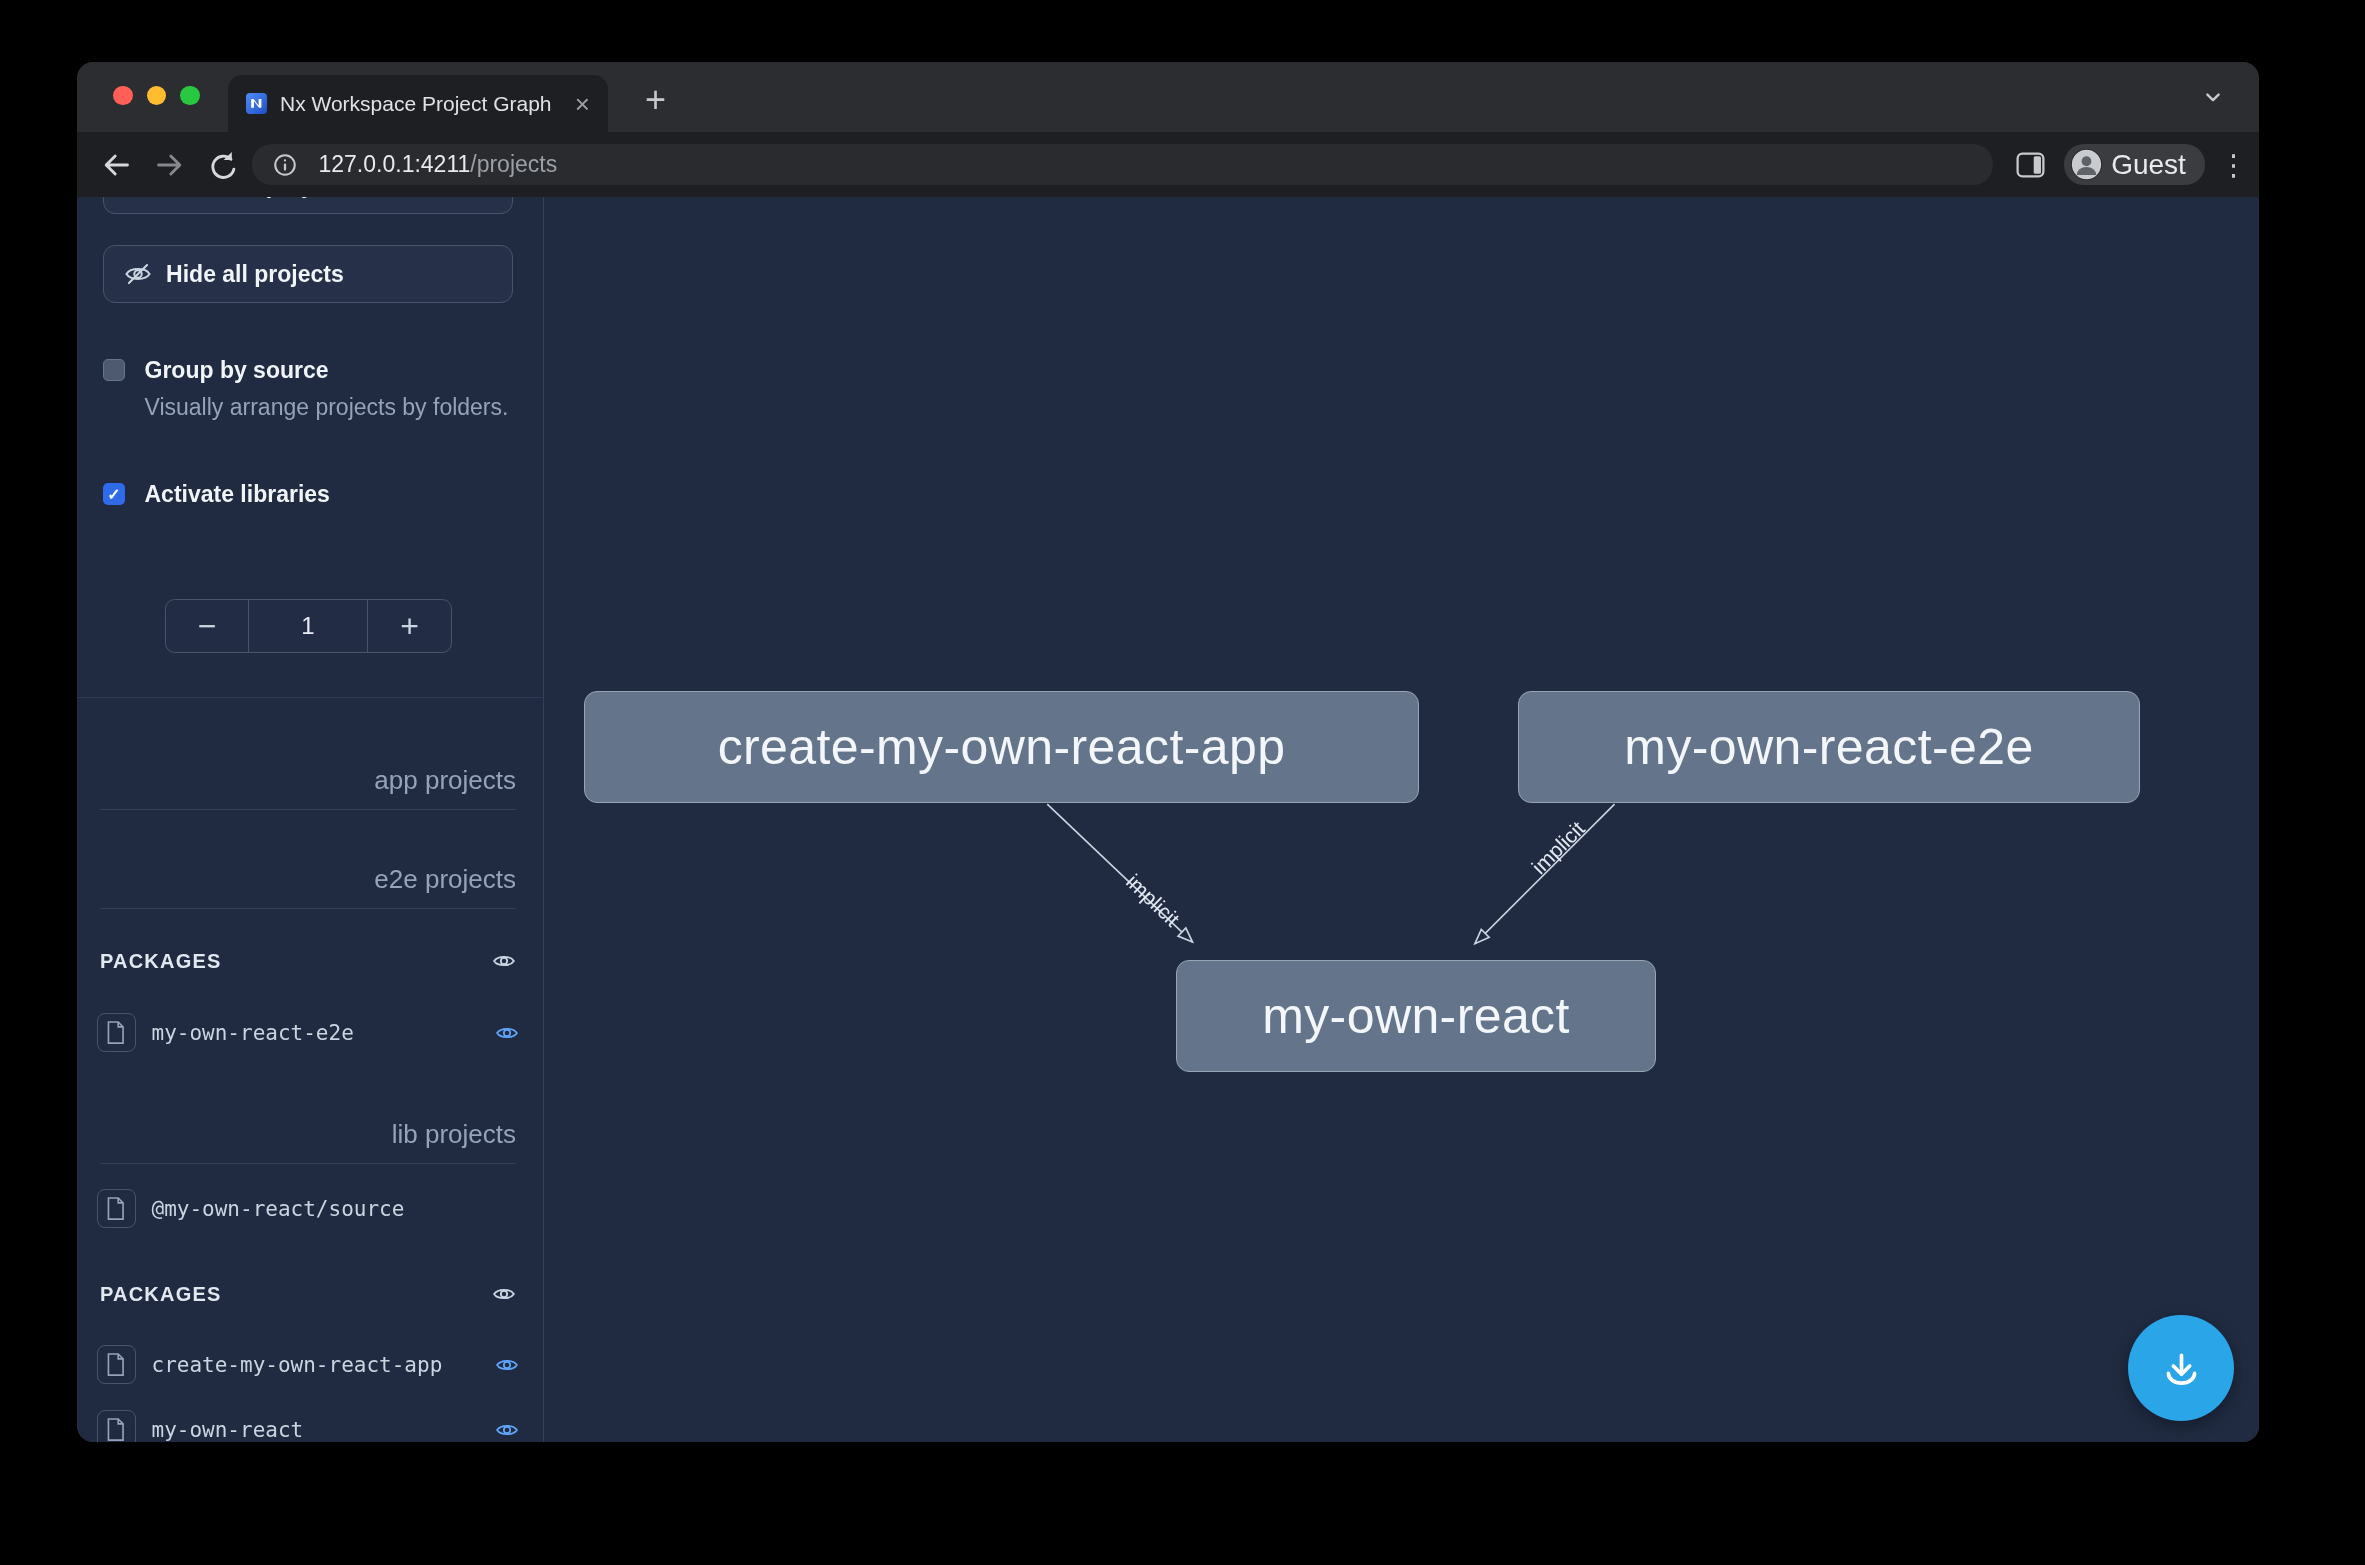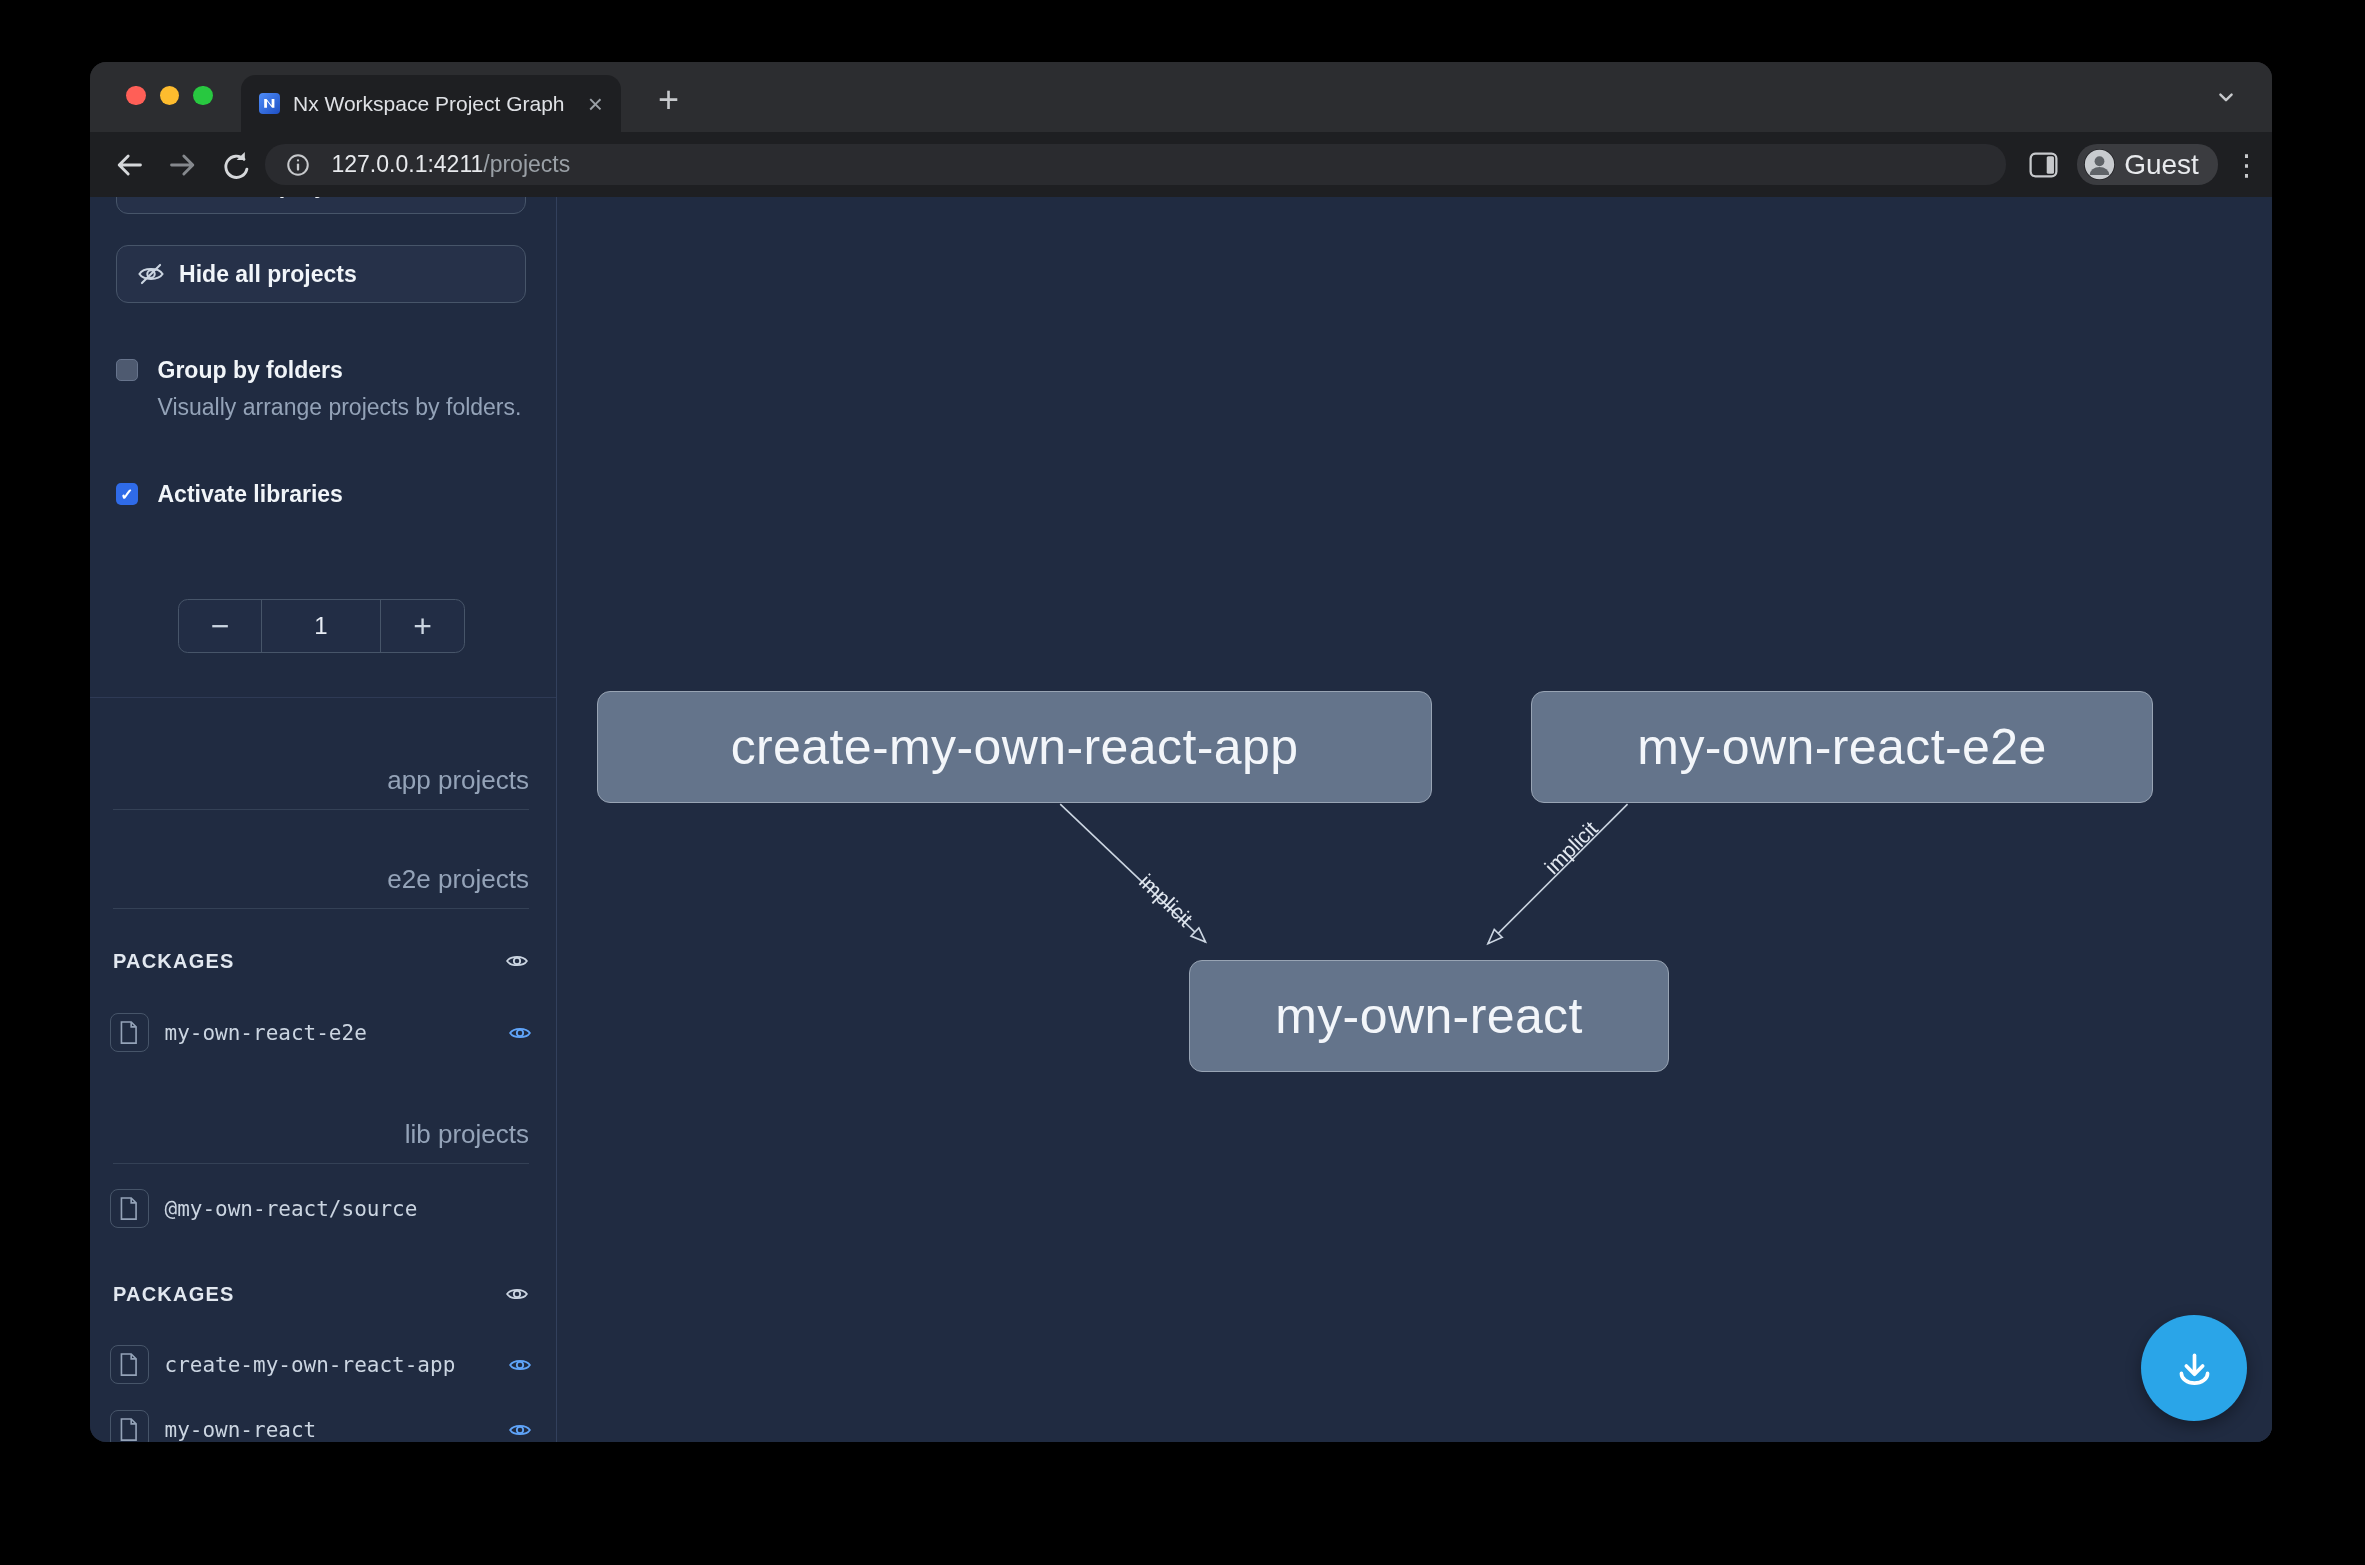--- a/index.html
+++ b/index.html
@@ -1,20 +1,20 @@
 <!DOCTYPE html>
 <html style="font-size:13px"><head>
 <meta charset="utf-8">
 <style>
   * { margin:0; padding:0; box-sizing:border-box; }
   html,body { width:2366px; height:1565px; background:#000; overflow:hidden;
               font-family:"Liberation Sans", sans-serif; }
 
   
-  .window { position:absolute; left:90px; top:62px; width:2182px; height:1380px;
+  .window { position:absolute; left:77px; top:62px; width:2182px; height:1380px;
             border-radius:16px; overflow:hidden; background:#1e1f22;
             box-shadow:0 24px 65px rgba(0,0,0,.6); }
 
   
   .tabstrip { position:relative; height:70px; background:#2c2d30; }
   .traffic { position:absolute; top:23.5px; left:36px; display:flex; gap:14px; }
   .light { width:19.5px; height:19.5px; border-radius:50%; }
   .light.red { background:#ff5f57; } .light.yellow { background:#febc2e; } .light.green { background:#28c840; }
 
   .tab { position:absolute; left:151px; top:13px; width:380px; height:57px; background:#1e1f22;
@@ -203,21 +203,21 @@
               <circle cx="17" cy="17" r="4.5" fill="none" stroke="currentColor" stroke-width="2.5"></circle>
               <path d="M6 28 L28 6" stroke="currentColor" stroke-width="2.5" stroke-linecap="round"></path>
             </svg>
         </span>
         <span>Hide all projects</span>
       </button>
 
       <div class="ctl" style="top:159px;">
         <span class="checkbox unchecked"></span>
         <div>
-          <div class="ctl-label">Group by folders</div>
+          <div class="ctl-label">Group by source</div>
           <div class="ctl-desc">Visually arrange projects by folders.</div>
         </div>
       </div>
 
       <div class="ctl" style="top:283px;">
         <span class="checkbox checked">
             <span>✓</span>
           </span>
         <div>
           <div class="ctl-label">Activate libraries</div>

